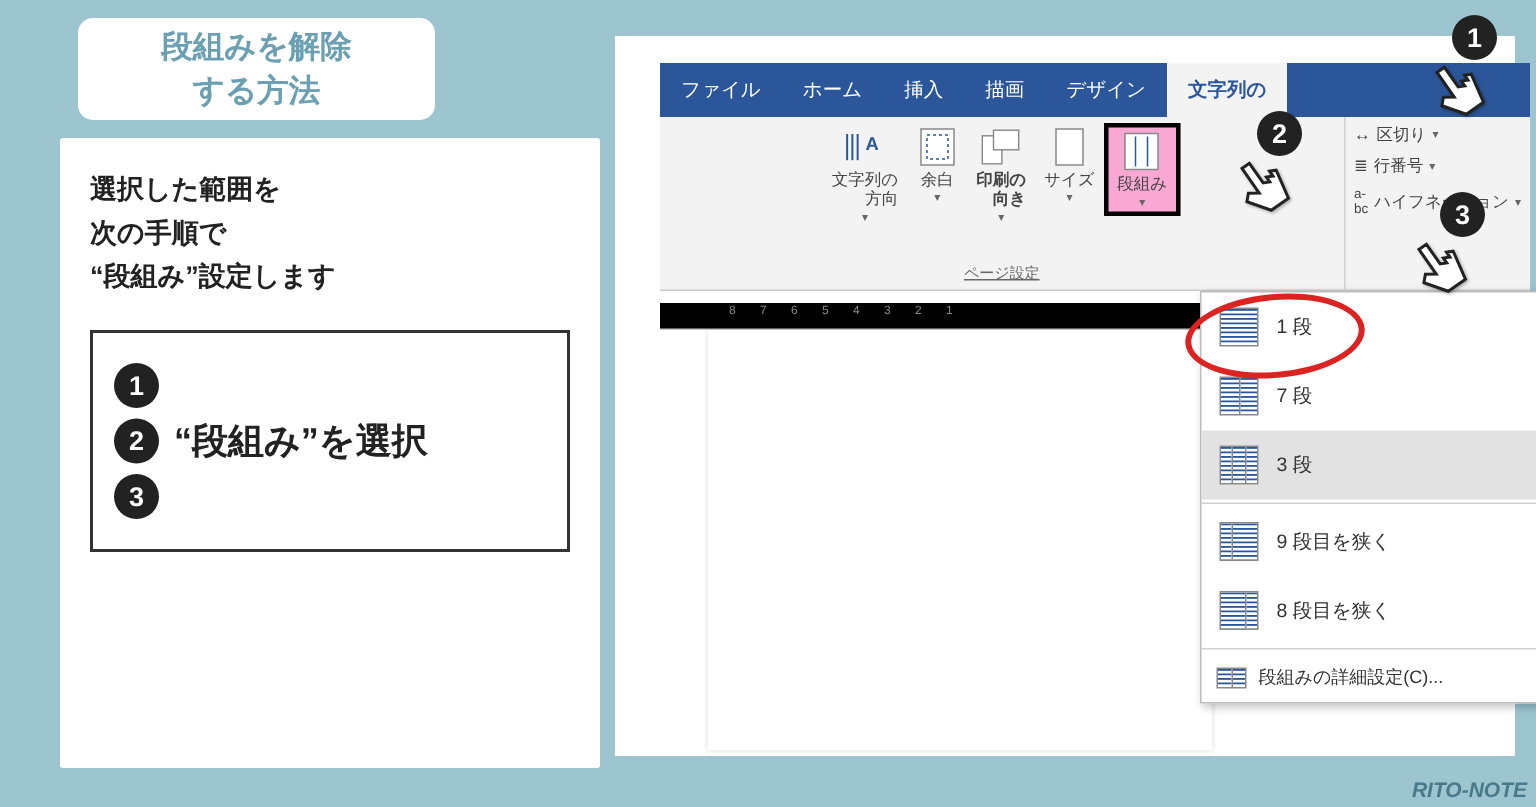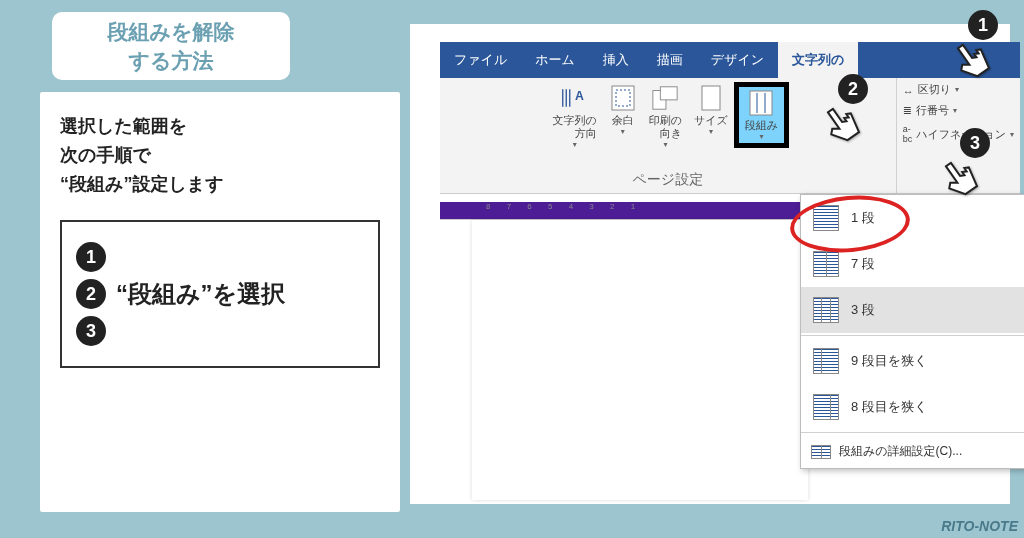--- a/index.html
+++ b/index.html
@@ -18,27 +18,27 @@
 .tab { color: #fff; font-size: 13px; padding: 0 14px; height: 36px; display: flex; align-items: center; cursor: pointer; }
 .tab.active { background: #f3f3f3; color: #2b579a; font-weight: bold; }
 
 .ribbon-body { position: absolute; left: 30px; top: 54px; width: 580px; height: 116px; background: #f3f3f3; border-bottom: 1px solid #ccc; display: flex; }
 .rgroup { border-right: 1px solid #d0d0d0; padding: 4px 4px 2px 4px; display: flex; flex-direction: column; align-items: center; position: relative; }
 .rgroup-main { display: flex; align-items: flex-start; }
 .ritem { display: flex; flex-direction: column; align-items: center; padding: 2px 6px; font-size: 11px; color: #444; cursor: pointer; }
 .ritem-icon { width: 28px; height: 28px; margin-bottom: 2px; display: flex; align-items: center; justify-content: center; }
 .ritem-label { text-align: right; line-height: 1.2; white-space: nowrap; }
 .caret { font-size: 8px; color: #666; }
-.rgroup-title { font-size: 14px; color: #666; margin-top: auto; padding-bottom: 2px; }
+.rgroup-title { font-size: 10px; color: #666; margin-top: auto; padding-bottom: 2px; text-decoration: underline; }
 .side-items { display: flex; flex-direction: column; padding: 4px 6px; gap: 6px; }
 .side-item { display: flex; align-items: center; font-size: 11px; color: #444; gap: 4px; cursor: pointer; }
 
-.columns-active { background: #7dd3fc; border: 5px solid #000000; }
-
-.ruler { position: absolute; left: 30px; top: 178px; width: 380px; height: 18px; background: #4c1d95; border-bottom: 1px solid #ccc; font-size: 8px; color: #888; padding-left: 46px; letter-spacing: 7px; overflow: hidden; white-space: nowrap; }
+.columns-active { background: #f9a8d4; border: 3px solid #000000; }
+
+.ruler { position: absolute; left: 30px; top: 178px; width: 380px; height: 18px; background: #000000; border-bottom: 1px solid #ccc; font-size: 8px; color: #888; padding-left: 46px; letter-spacing: 7px; overflow: hidden; white-space: nowrap; }
 .doc { position: absolute; left: 62px; top: 196px; width: 336px; height: 280px; background: #fff; box-shadow: 0 0 4px rgba(0,0,0,0.15); }
 
 .dropdown { position: absolute; left: 390px; top: 170px; width: 230px; background: #fff; border: 1px solid #bcbcbc; box-shadow: 2px 2px 6px rgba(0,0,0,0.25); }
 .dd-item { display: flex; align-items: center; padding: 10px 12px; font-size: 13px; color: #333; gap: 12px; cursor: pointer; }
 .dd-item.sel { background: #e2e2e2; }
 .dd-icon { width: 26px; height: 26px; border: 1px solid #888; background: #fff; display: flex; }
 .dd-col { flex: 1; border-right: 1px solid #888; }
 .dd-col:last-child { border-right: none; }
 .dd-item-lines .dd-col { background: linear-gradient(#2b579a 1px, transparent 1px); background-size: 100% 3px; }
 .dd-sep { height: 1px; background: #d0d0d0; margin: 2px 0; }
@@ -115,21 +115,21 @@
           <div class="ritem-label">余白</div>
           <span class="caret">▾</span>
         </div>
         <div class="ritem">
           <div class="ritem-icon">
             <svg width="30" height="28" viewBox="0 0 30 28">
                 <rect x="2" y="6" width="14" height="20" fill="#fff" stroke="#888"></rect>
                 <rect x="10" y="2" width="18" height="14" fill="#fff" stroke="#888"></rect>
               </svg>
           </div>
-          <div class="ritem-label" style="white-space:pre-line;">印刷の
+          <div class="ritem-label" style="white-space:pre-line;font-weight:bold;">印刷の
 向き</div>
           <span class="caret">▾</span>
         </div>
         <div class="ritem">
           <div class="ritem-icon">
             <svg width="24" height="28" viewBox="0 0 24 28">
                 <rect x="3" y="2" width="18" height="24" fill="#fff" stroke="#888"></rect>
               </svg>
           </div>
           <div class="ritem-label">サイズ</div>

